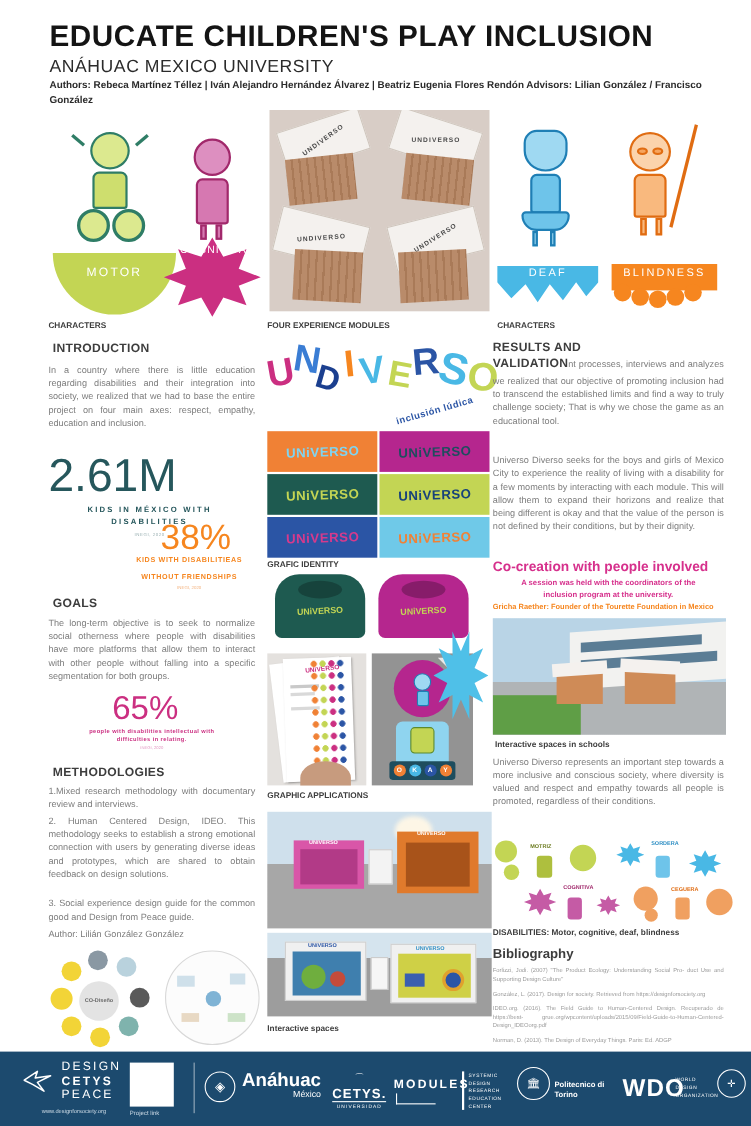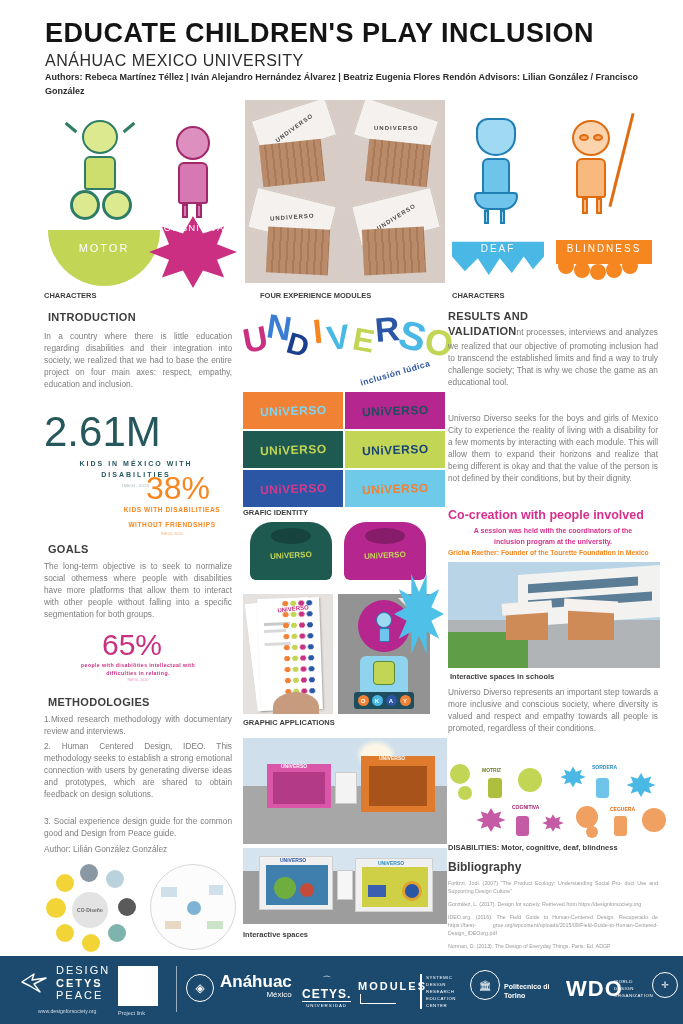--- a/index.html
+++ b/index.html
@@ -104,21 +104,21 @@
         </div>
       <div class="module-body" style="left:22px;top:128px;width:62px;height:46px;transform:rotate(3deg);"></div>
     </div>
     <div>
       <div class="module-roof" style="left:110px;top:96px;width:82px;height:42px;transform:rotate(-14deg);">
           <span class="roof-txt">UNDIVERSO</span>
         </div>
       <div class="module-body" style="left:118px;top:128px;width:62px;height:46px;transform:rotate(-3deg);"></div>
     </div>
   </div>
-  <div class="abs cap" style="left:260px;top:291px;">FOUR EXPERIENCE MODULES</div>
+  <div class="abs cap" style="left:243px;top:291px;">FOUR EXPERIENCE MODULES</div>
 
   <div class="abs" style="left:452px;top:112px;width:200px;height:178px;">
     <svg class="abs" style="left:0px;top:128px;" width="92" height="44" viewBox="0 0 100 44">
       <polygon points="0,0 100,0 100,16 88,30 78,16 65,34 52,18 40,36 28,18 14,32 0,16" fill="#49b8e5"></polygon>
     </svg>
     <div class="abs plat-label" style="left:0px;top:131px;width:92px;text-align:center;font-size:10px;">DEAF</div>
     <div class="abs" style="left:104px;top:128px;width:96px;height:24px;background:#f6861f;">
       <span class="plat-label" style="display:block;text-align:center;font-size:10px;margin-top:3px;">BLINDNESS</span>
     </div>
     <div class="circ" style="left:106px;top:146px;width:16px;height:16px;background:#f6861f;"></div>

